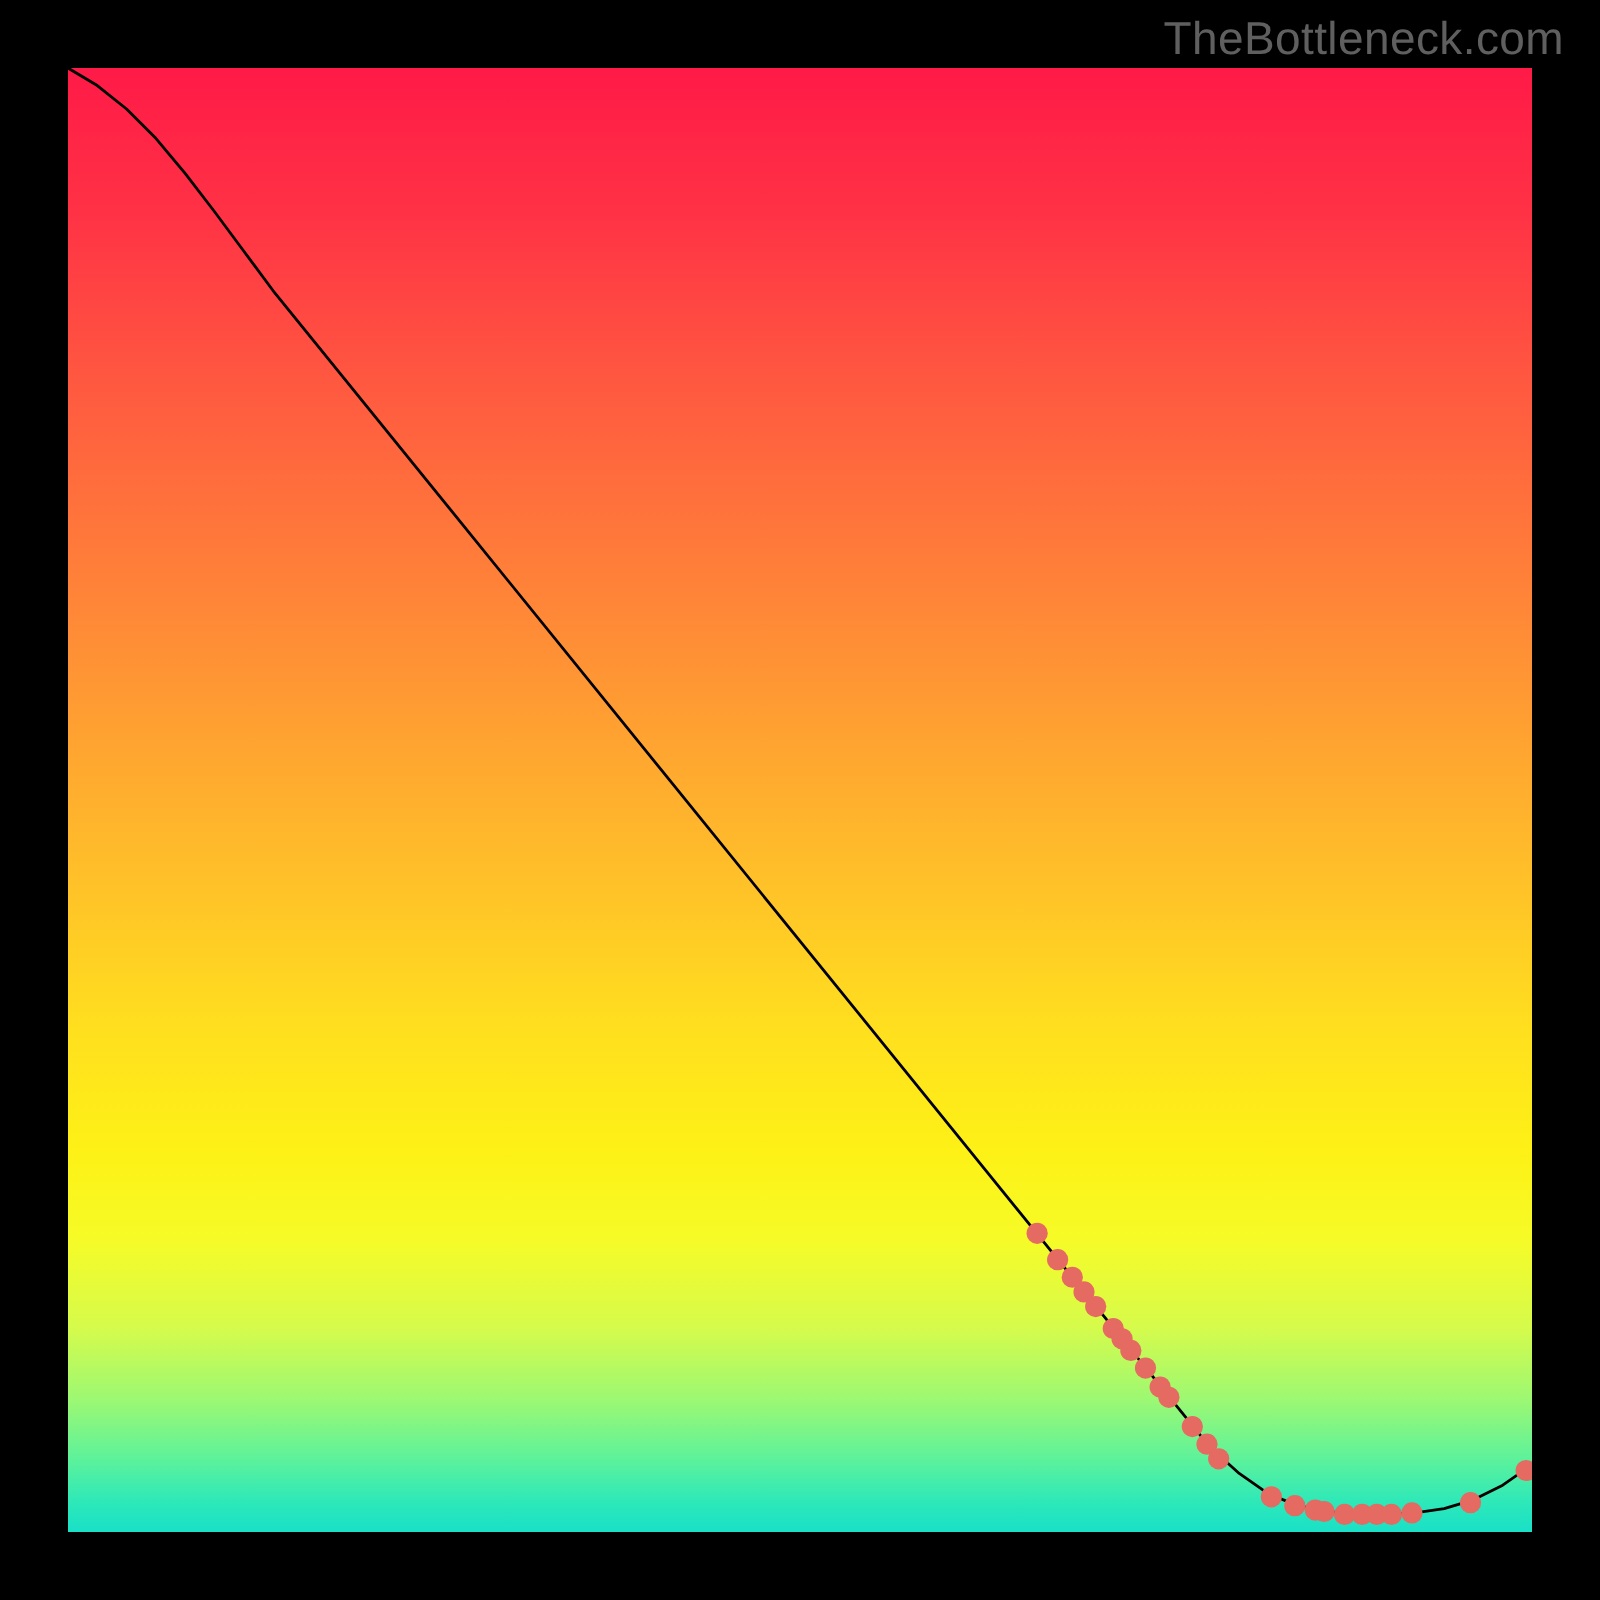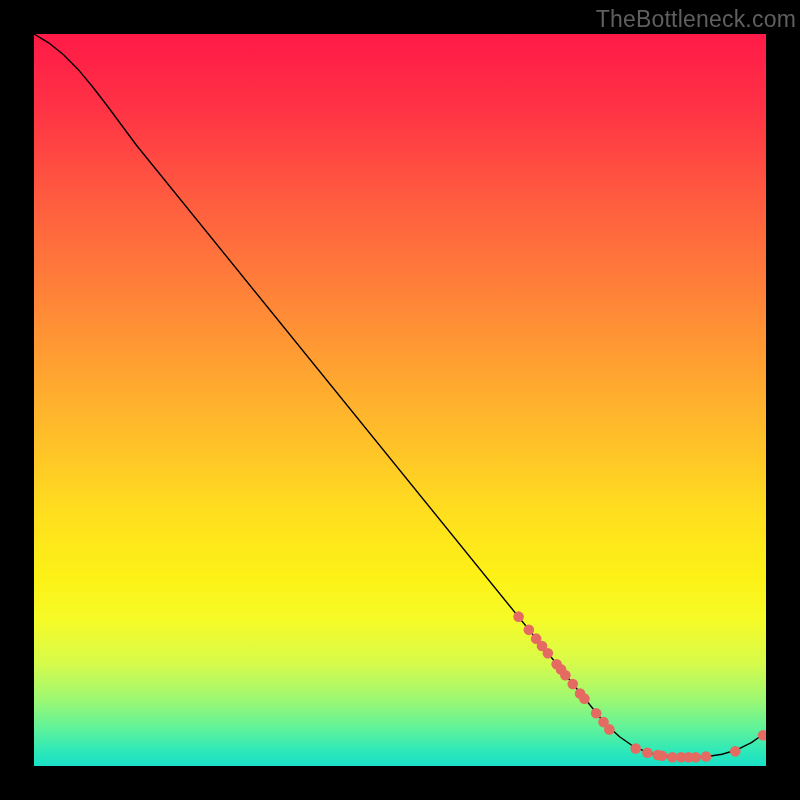--- a/index.html
+++ b/index.html
@@ -6,21 +6,21 @@
   html, body { width: 800px; height: 800px; background: #000; overflow: hidden; }
   .container {
     position: relative;
     width: 800px;
     height: 800px;
     background: #000;
   }
   .watermark {
     position: absolute;
     top: 6px;
-    right: 4px;
+    right: 18px;
     font-family: Arial, Helvetica, sans-serif;
     font-size: 23px;
     color: #5f5f5f;
     font-weight: 400;
     letter-spacing: 0.2px;
     z-index: 10;
   }
   .plot {
     position: absolute;
     left: 34px;

